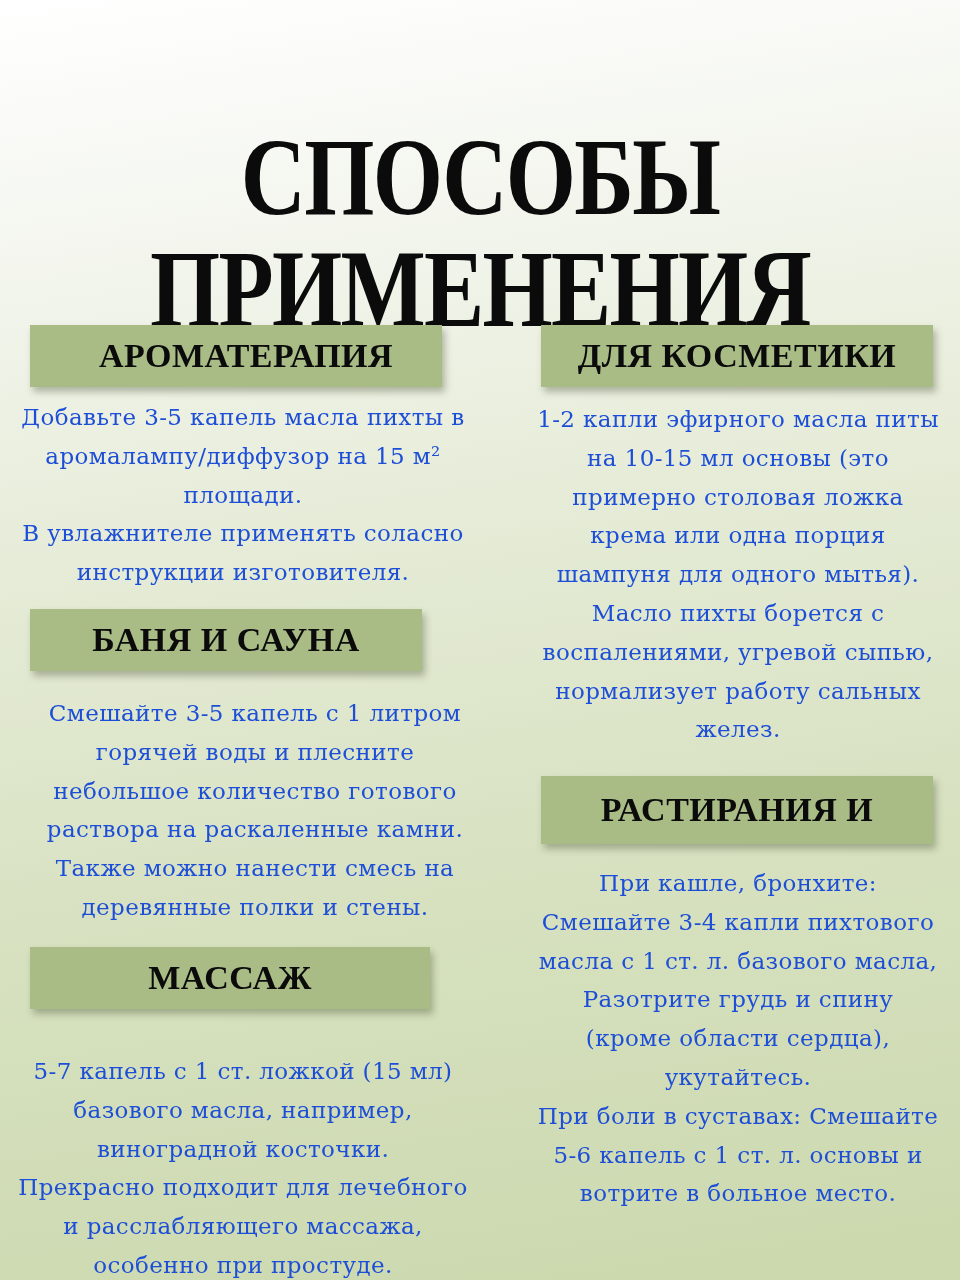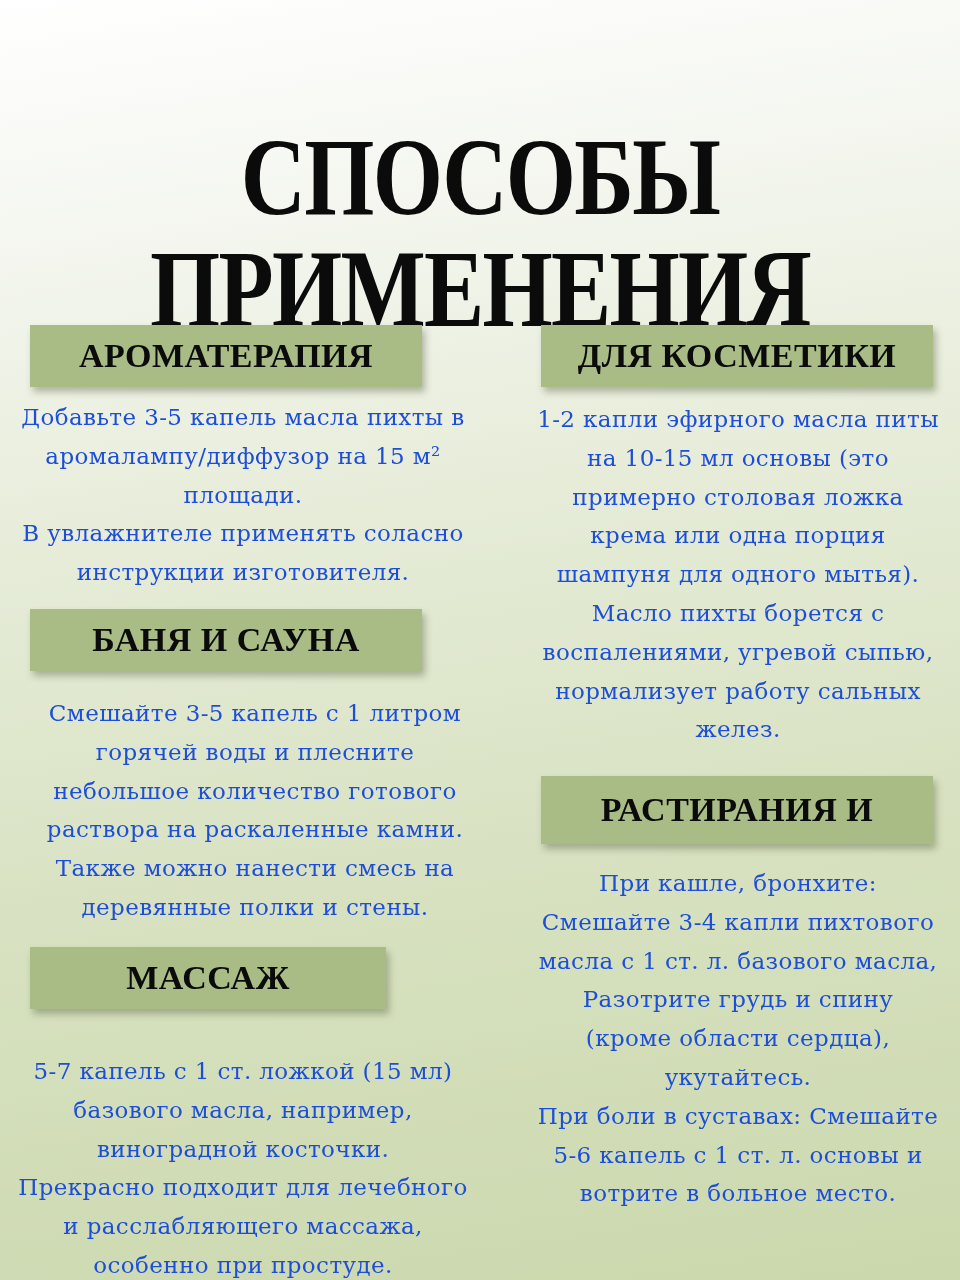--- a/index.html
+++ b/index.html
@@ -62,21 +62,21 @@
   </style>
 </head>
 <body>
 
 <h1 class="title">
   <span class="line">СПОСОБЫ</span>
   <span class="line">ПРИМЕНЕНИЯ</span>
 </h1>
 
 <section>
-  <div class="header-box" style="left:30px; top:325px; width:392px; height:62px;">
+  <div class="header-box" style="left:30px; top:325px; width:392px; height:62px;padding-left:20px;">
     <span>АРОМАТЕРАПИЯ</span>
   </div>
   <div class="body-text" style="left:0px; top:398px; width:486px;">Добавьте 3-5 капель масла пихты в
 аромалампу/диффузор на 15 м²
 площади.
 В увлажнителе применять соласно
 инструкции изготовителя.</div>
 </section>
 
 <section>
@@ -85,21 +85,21 @@
   </div>
   <div class="body-text" style="left:0px; top:694px; width:486px;margin-left:12px;">Смешайте 3-5 капель с 1 литром
 горячей воды и плесните
 небольшое количество готового
 раствора на раскаленные камни.
 Также можно нанести смесь на
 деревянные полки и стены.</div>
 </section>
 
 <section>
-  <div class="header-box" style="left:30px; top:947px; width:356px; height:62px;">
+  <div class="header-box" style="left:30px; top:947px; width:400px; height:62px;">
     <span>МАССАЖ</span>
   </div>
   <div class="body-text" style="left:0px; top:1052px; width:486px;">5-7 капель с 1 ст. ложкой (15 мл)
 базового масла, например,
 виноградной косточки.
 Прекрасно подходит для лечебного
 и расслабляющего массажа,
 особенно при простуде.</div>
 </section>
 

